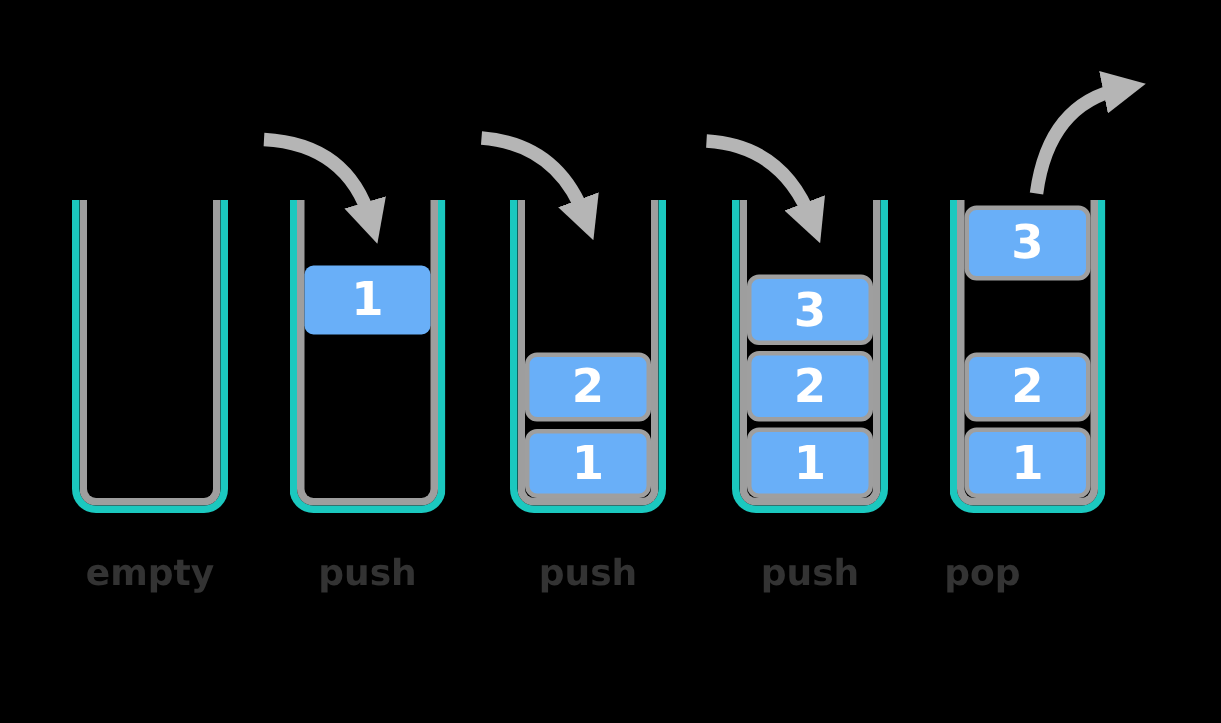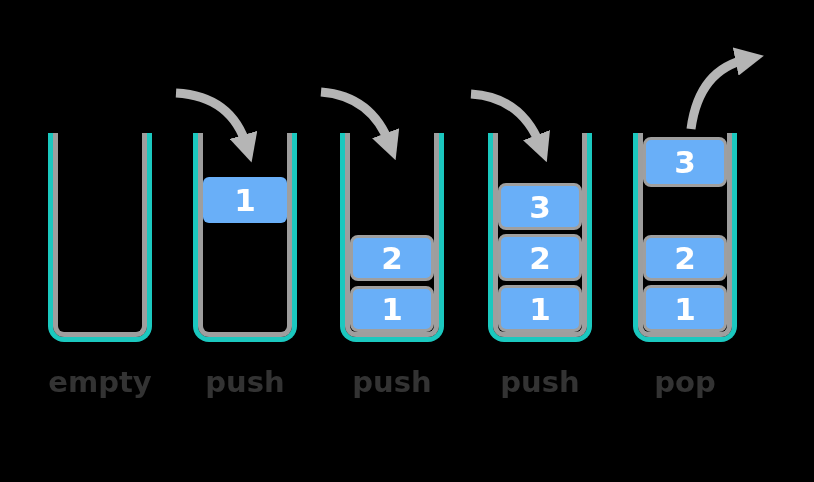--- a/index.html
+++ b/index.html
@@ -40,28 +40,28 @@
   .t101{top:101px;height:47px}
   .t102{top:102px;height:46px}
   .t153{top:153px;height:46px}
   .t152{top:152px;height:47px}
   .t4{top:4px;height:50px}
 
   
   .caption{
     position:absolute;top:364px;text-align:center;
     color:var(--label_text,#333);
-    font-size:29px;font-weight:700;line-height:37px;
+    font-size:24px;font-weight:700;line-height:37px;
   }
   .caption span{display:block;}
   .cap1{left:28px;width:144px}
   .cap2{left:193px;width:104px}
   .cap3{left:340px;width:104px}
   .cap4{left:488px;width:104px}
-  .cap5{left:633px;width:104px}
+  .cap5{left:603px;width:104px}
 </style>
 </head>
 <body>
 
 <div class="stage">
 
   <svg class="arrows" viewBox="0 0 814 482">
     <defs>
       <marker id="head" markerUnits="strokeWidth" markerWidth="3.2" markerHeight="3.2" refX="1.4" refY="1.6" orient="auto">
         <path d="M0,0 L3.2,1.6 L0,3.2 Z" fill="#B5B5B5"></path>

